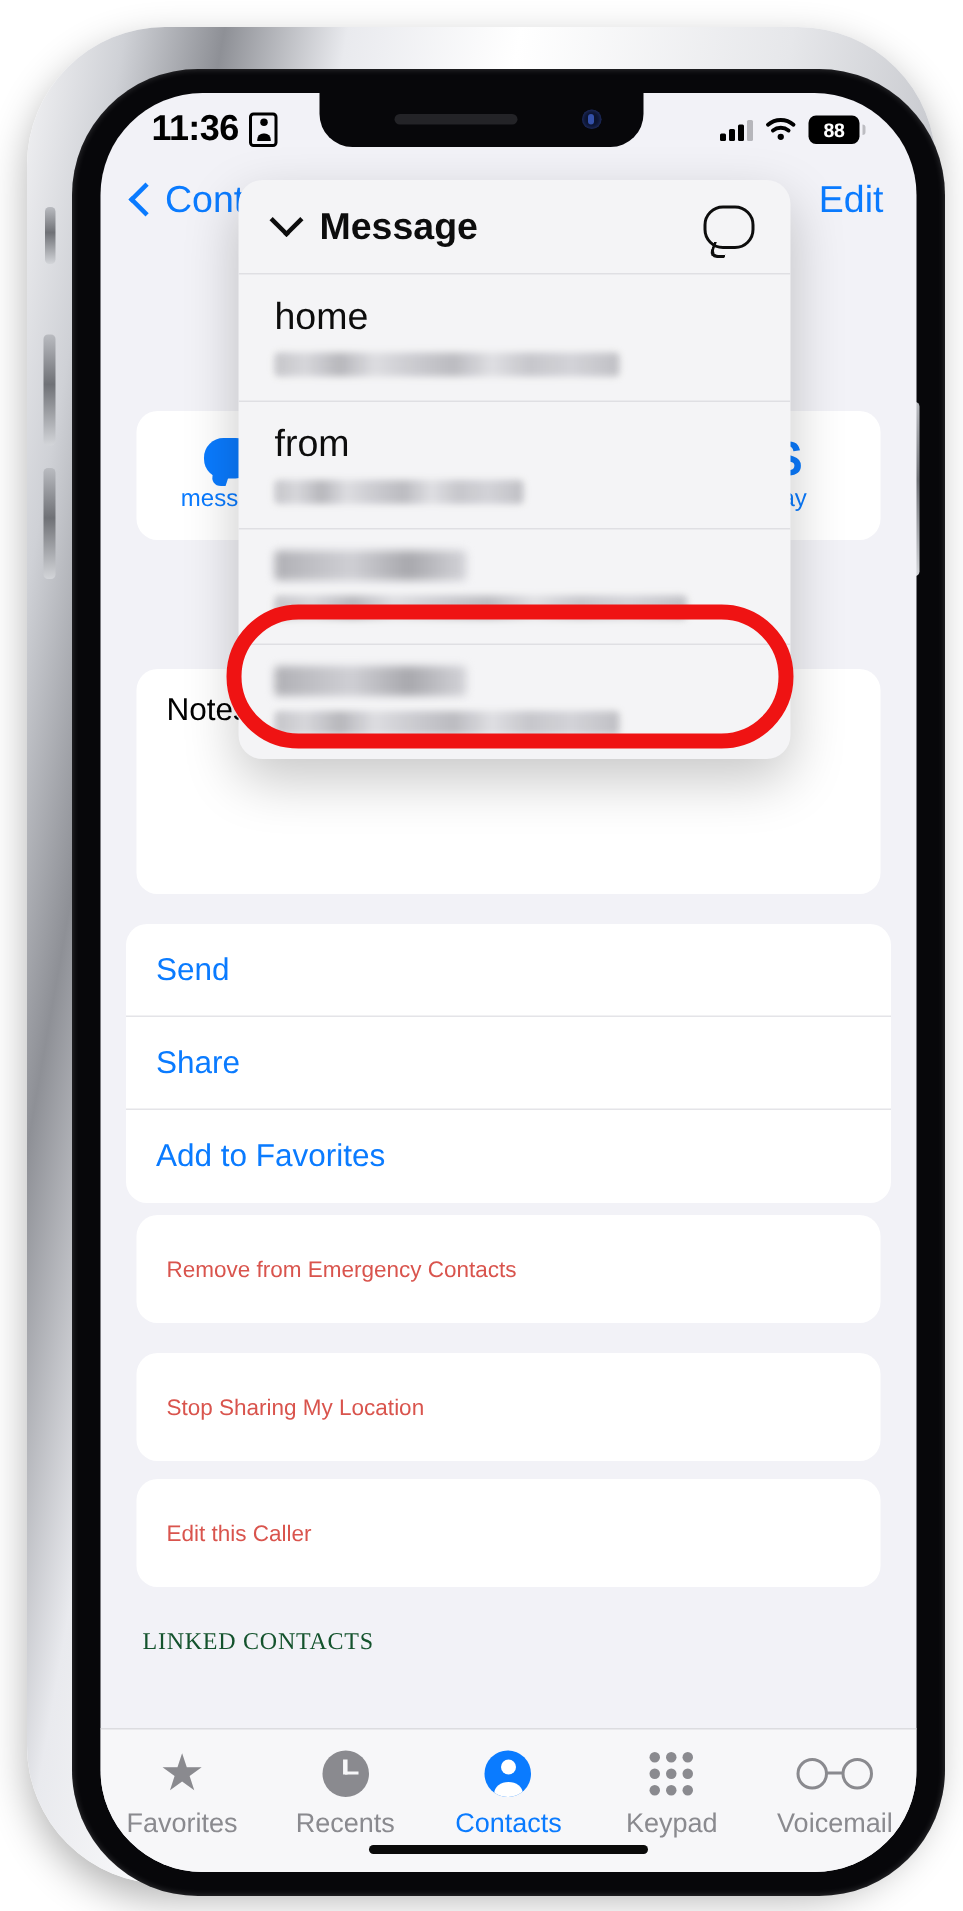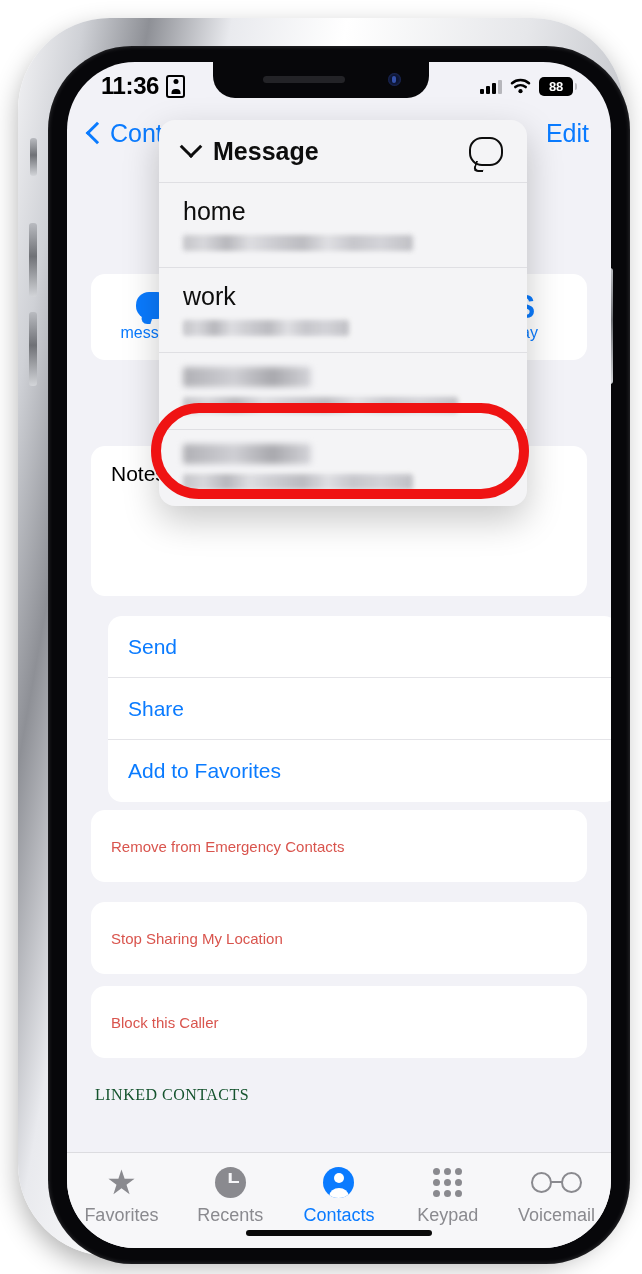--- a/index.html
+++ b/index.html
@@ -77,21 +77,21 @@
   .qa-label{color:#0a7bff;font-size:16px;}
   .bubble-solid{width:34px;height:27px;border-radius:13px;background:#0a7bff;position:relative;}
   .bubble-solid::after{content:"";position:absolute;left:5px;bottom:-5px;width:11px;height:10px;
     background:#0a7bff;border-radius:0 0 0 8px;transform:skewX(-18deg);}
   .dollar{color:#0a7bff;font-size:34px;font-weight:700;line-height:26px;}
 
   #notes-card{position:absolute;left:0;top:290px;width:100%;box-sizing:border-box;padding:0 24px;}
   #notes-inner{background:#fff;border-radius:14px;height:150px;padding:16px 20px;box-sizing:border-box;}
   #notes-label{font-size:21px;color:#000;}
 
-  #link-list{position:absolute;left:0;top:460px;width:100%;box-sizing:border-box;padding:0 17px;margin-left:24px;}
+  #link-list{position:absolute;left:0;top:460px;width:100%;box-sizing:border-box;padding:0 17px;}
   #link-inner{background:#fff;border-radius:14px;overflow:hidden;}
   .link-row{height:62px;display:flex;align-items:center;padding:0 20px;color:#0a7bff;font-size:21px;
     border-bottom:1px solid #e4e4e8;cursor:pointer;box-sizing:border-box;}
   .link-row:last-child{border-bottom:none;}
 
   .danger-card{position:absolute;left:0;width:100%;box-sizing:border-box;padding:0 24px;}
   .danger-inner{background:#fff;border-radius:14px;height:72px;display:flex;align-items:center;
     padding:0 20px;color:#d9544d;font-size:15px;cursor:pointer;box-sizing:border-box;}
 
   #linked-header{position:absolute;left:0;width:100%;box-sizing:border-box;padding:0 28px;
@@ -228,21 +228,21 @@
         </div>
       </div>
 
       <div class="danger-card" style="top:654px">
         <div class="danger-inner">Remove from Emergency Contacts</div>
       </div>
       <div class="danger-card" style="top:746px">
         <div class="danger-inner">Stop Sharing My Location</div>
       </div>
       <div class="danger-card" style="top:830px">
-        <div class="danger-inner">Block this Caller</div>
+        <div class="danger-inner">Edit this Caller</div>
       </div>
 
       <div id="linked-header" style="top:930px">LINKED CONTACTS</div>
     </div>
 
     <div id="popup">
       <div id="popup-header">
         <div id="popup-header-left">
           <span class="chev-down"></span>
           <span id="popup-title">Message</span>
@@ -250,21 +250,21 @@
         <span class="bubble-outline"></span>
       </div>
 
 
       <div class="popup-row">
         <div class="popup-row-label">home</div>
         <div class="redacted red-md"></div>
       </div>
 
       <div class="popup-row">
-        <div class="popup-row-label">work</div>
+        <div class="popup-row-label">from</div>
         <div class="redacted red-sm"></div>
       </div>
 
       <div class="popup-row blurred">
         <div class="popup-row-label-red"></div>
         <div class="redacted red-lg"></div>
       </div>
 
       <div class="popup-row blurred">
         <div class="popup-row-label-red"></div>

